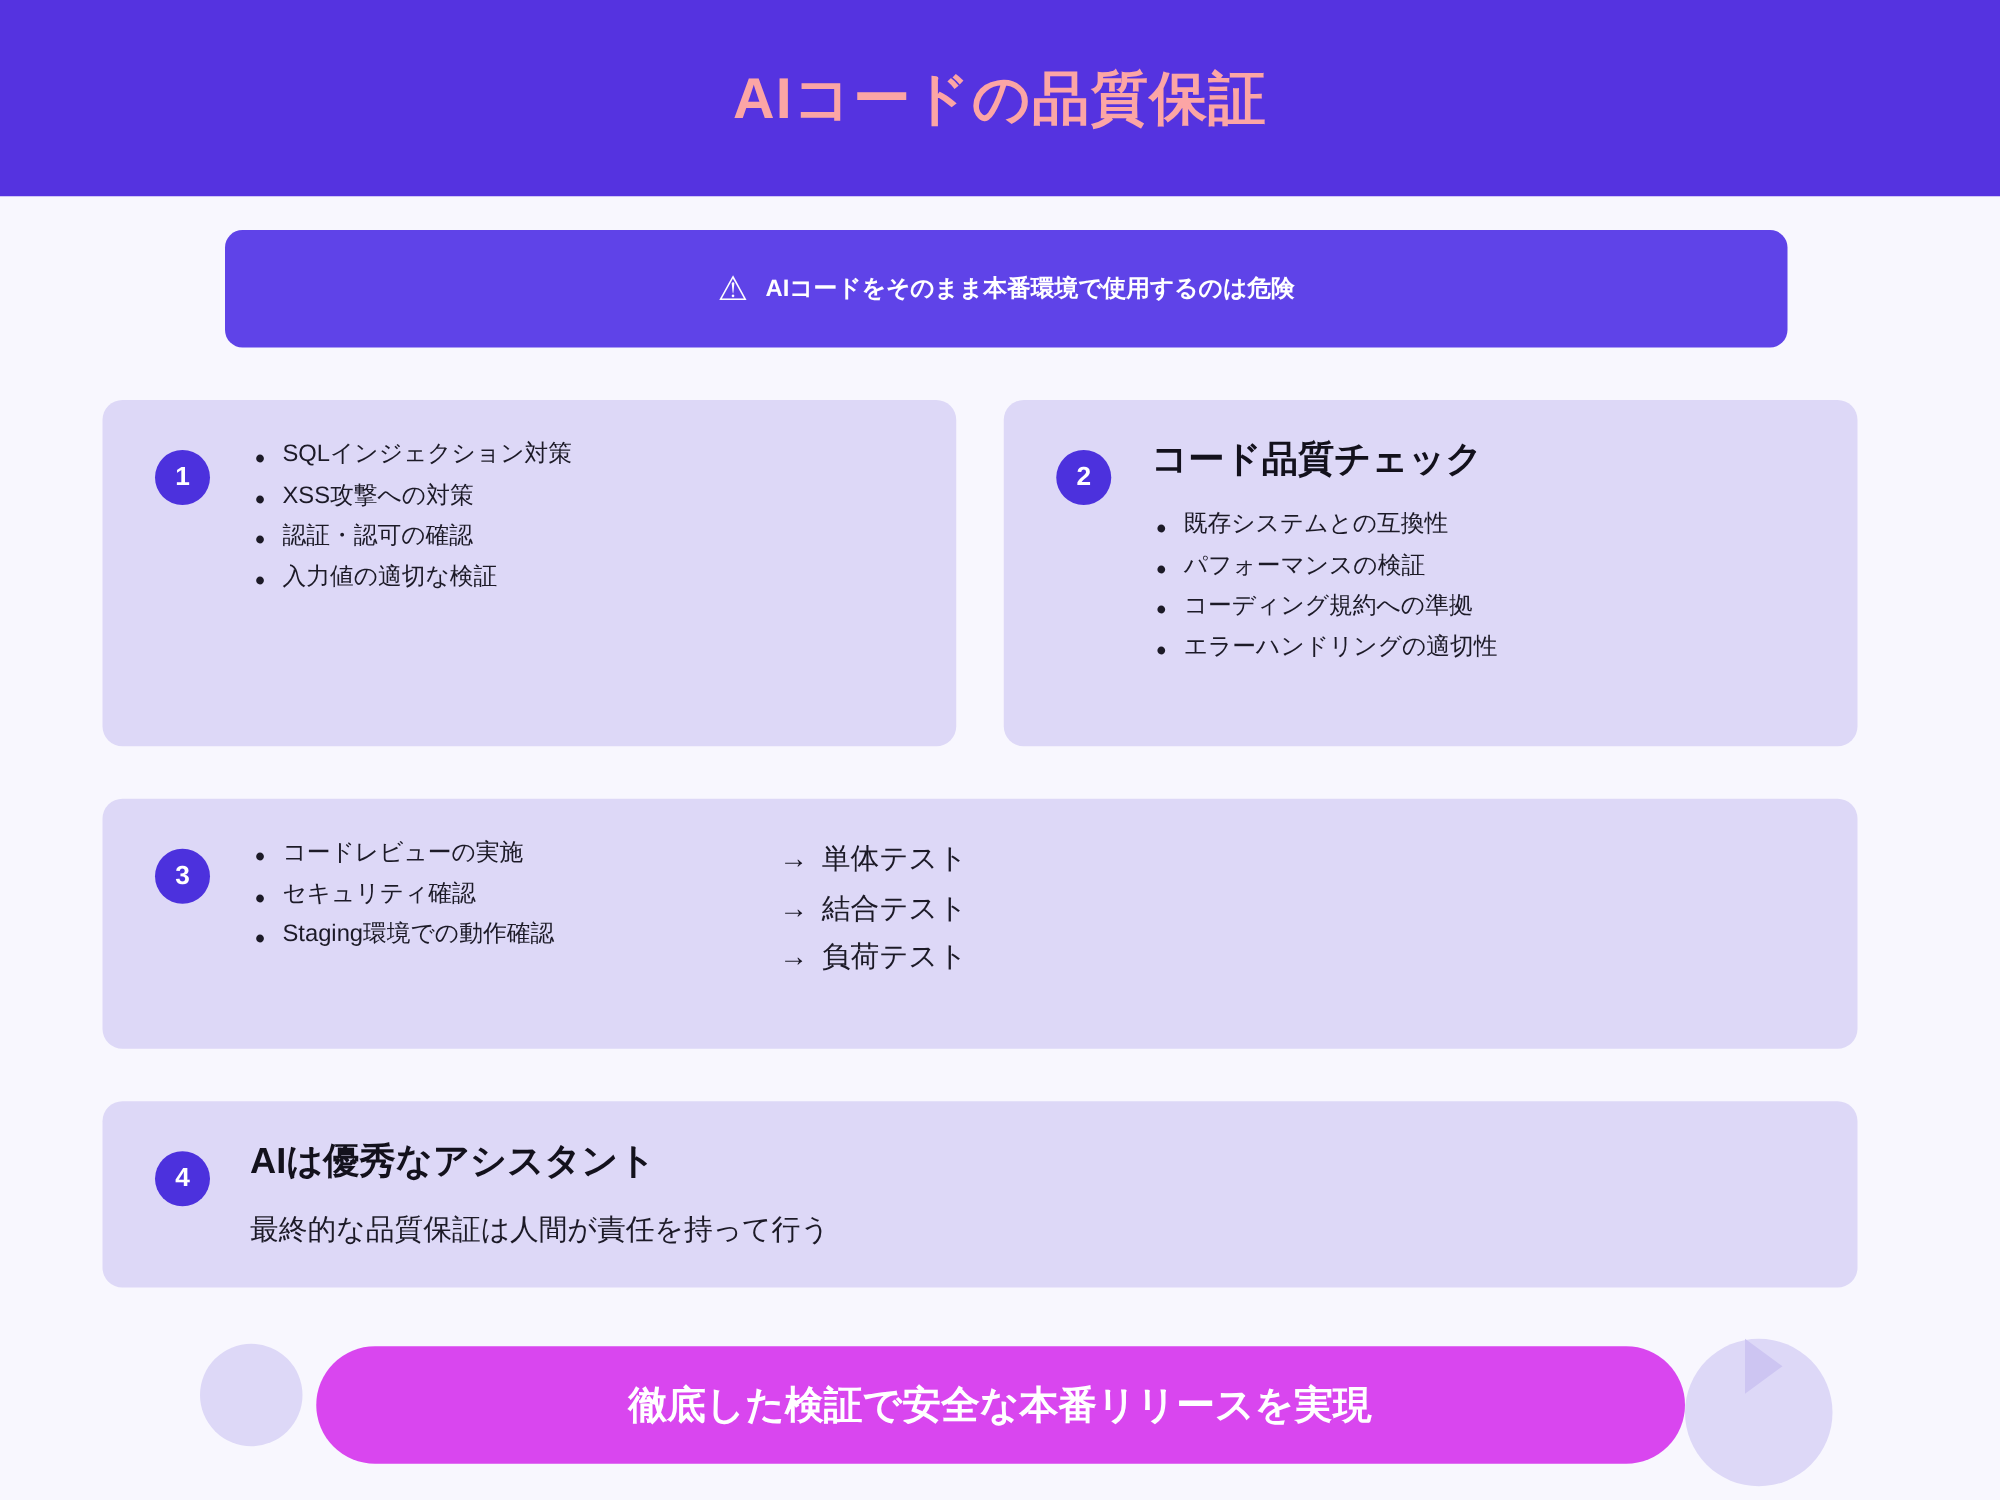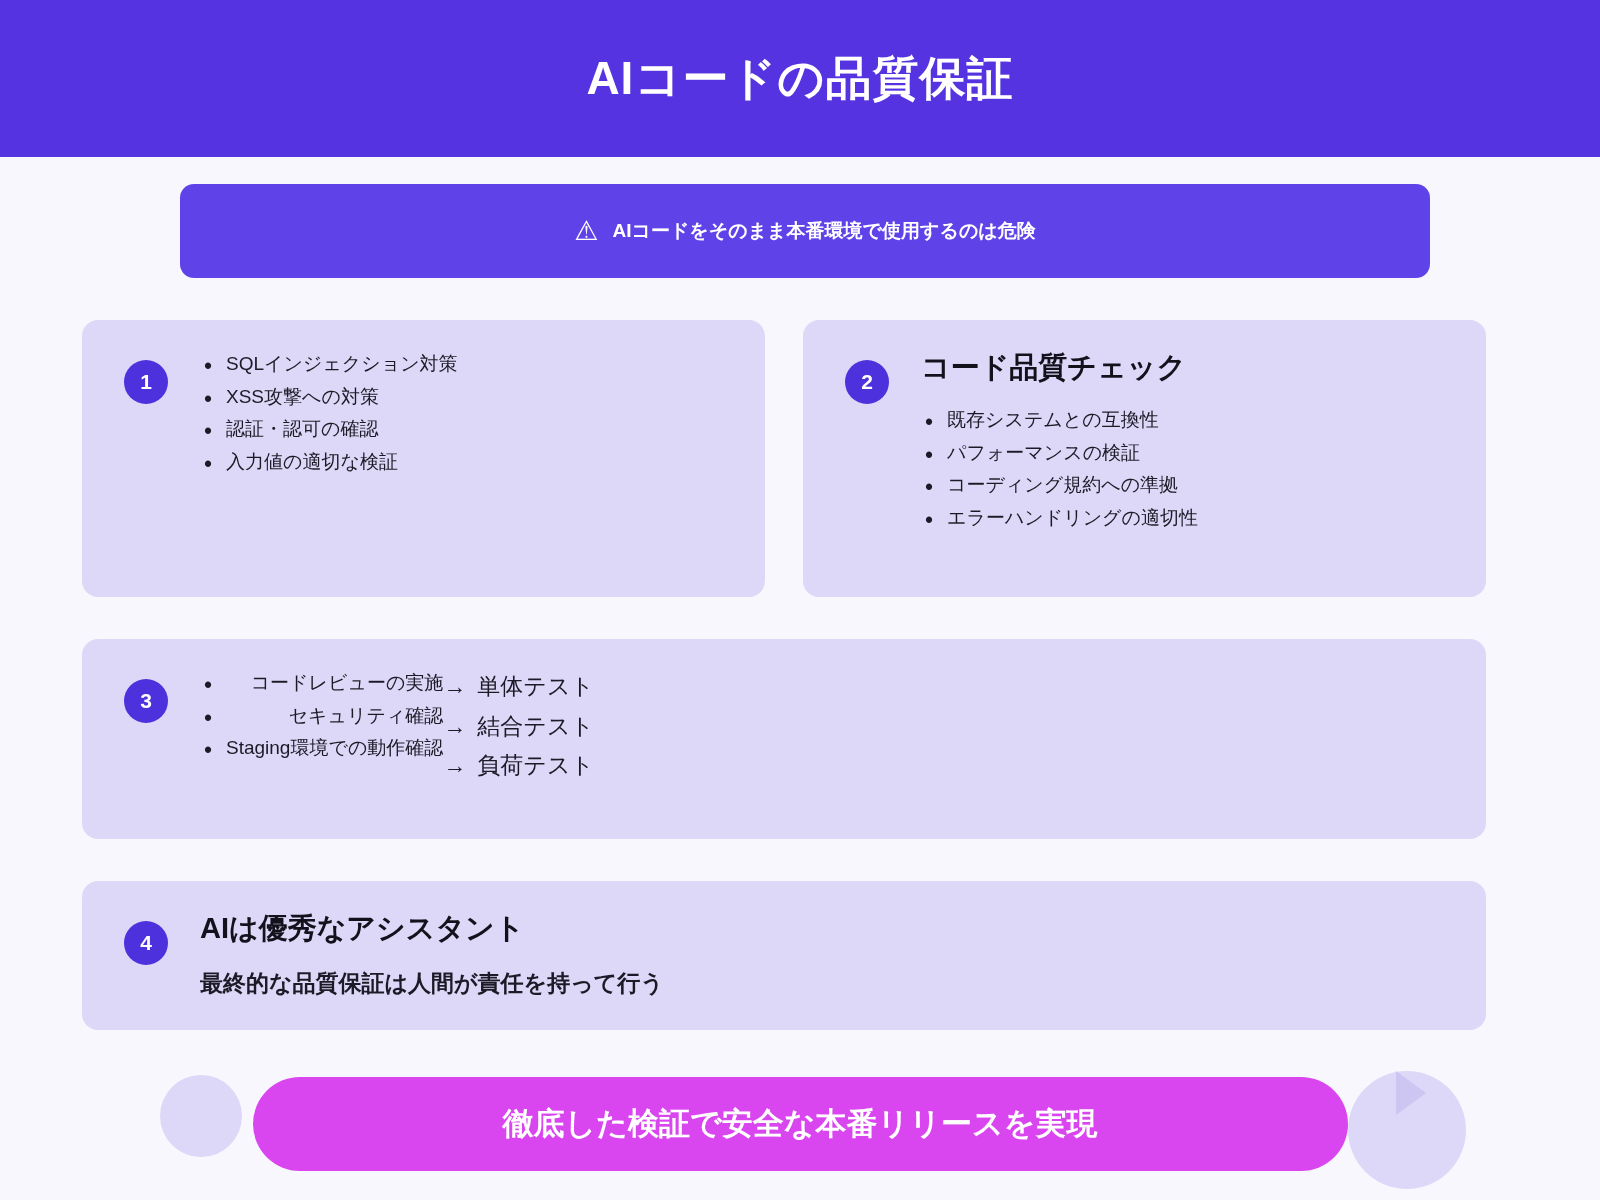--- a/index.html
+++ b/index.html
@@ -16,21 +16,21 @@
   
   .header {
     width: 100%;
     height: 157px;
     background: #5533e0;
     display: flex;
     align-items: center;
     justify-content: center;
   }
   .header-title {
-    color: #ffffff;
+    color: #fca5a5;
     font-size: 46px;
     font-weight: bold;
     letter-spacing: 1px;
   }
 
   
   .content {
     position: relative;
     padding: 0 82px;
   }
@@ -110,21 +110,21 @@
     content: "•";
     position: absolute;
     left: 4px;
     top: -1px;
     font-size: 23px;
     color: #1c1a27;
   }
 
   .two-col {
     display: flex;
-    text-align: right;
+    gap: 180px;
   }
   ul.arrows { list-style: none; padding-top: 0; }
   ul.arrows li {
     font-size: 23px;
     color: #1c1a27;
     line-height: 1.72;
     padding-left: 34px;
     position: relative;
   }
   ul.arrows li::before {
@@ -132,21 +132,20 @@
     position: absolute;
     left: 0;
     top: 0;
     color: #1c1a27;
   }
 
   .plain-text {
     font-size: 23px;
     color: #1c1a27;
     line-height: 1.6;
-    font-weight: bold;
   }
 
   
   .footer-wrap {
     margin-top: 47px;
     display: flex;
     justify-content: center;
     position: relative;
   }
   .footer-banner {

